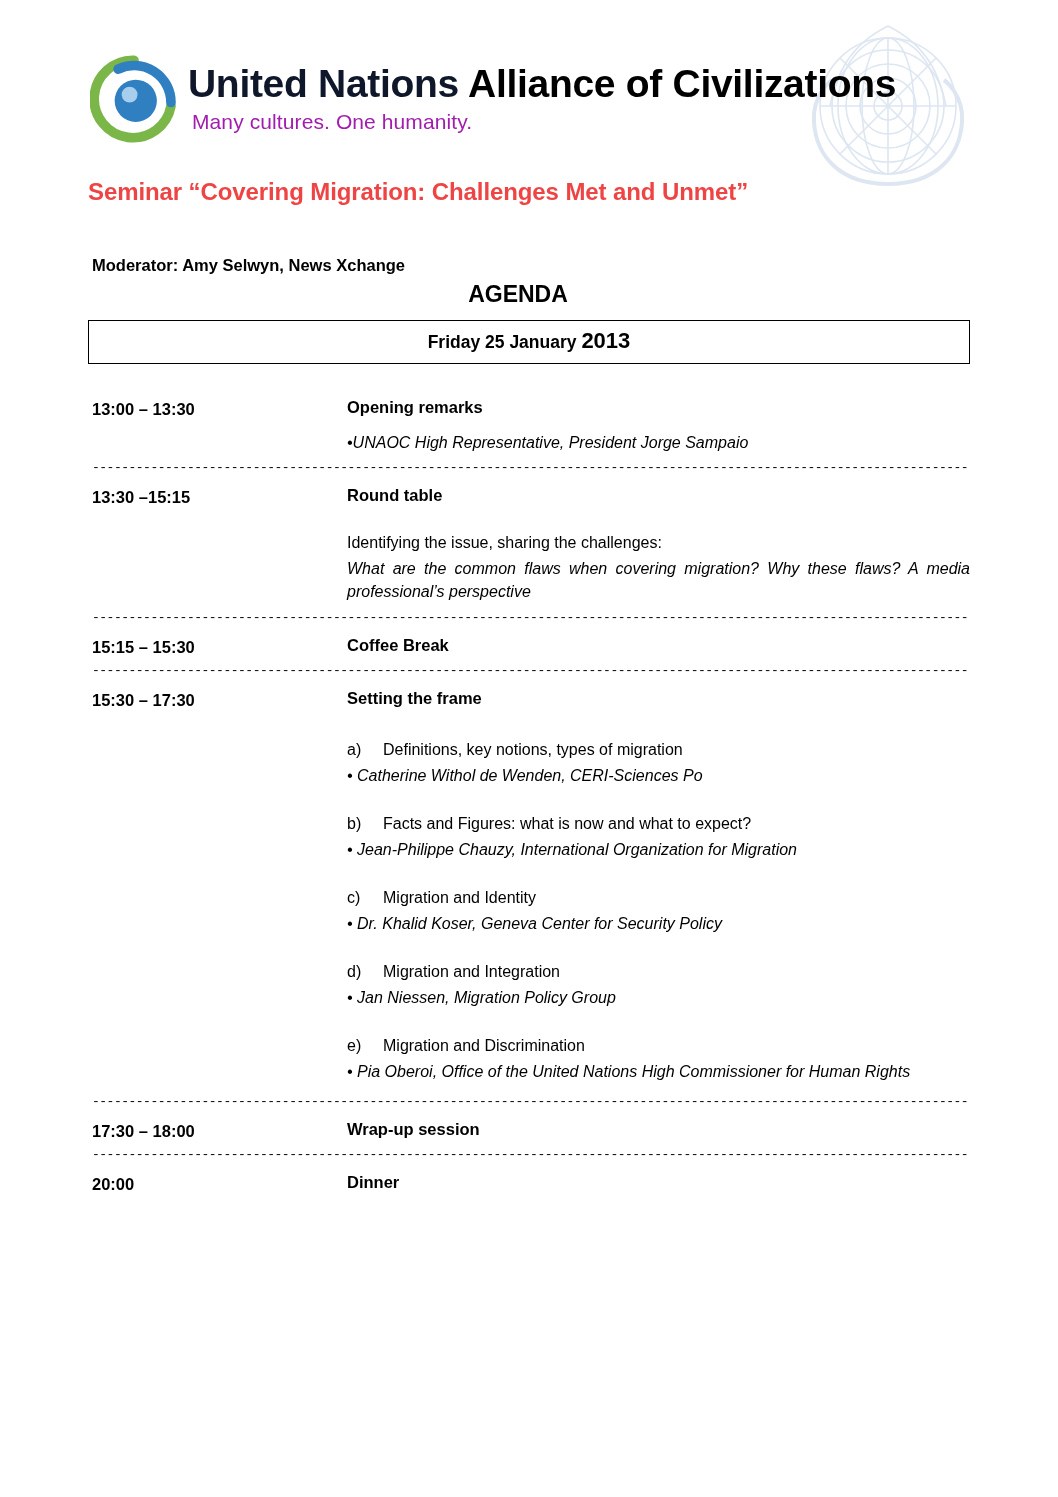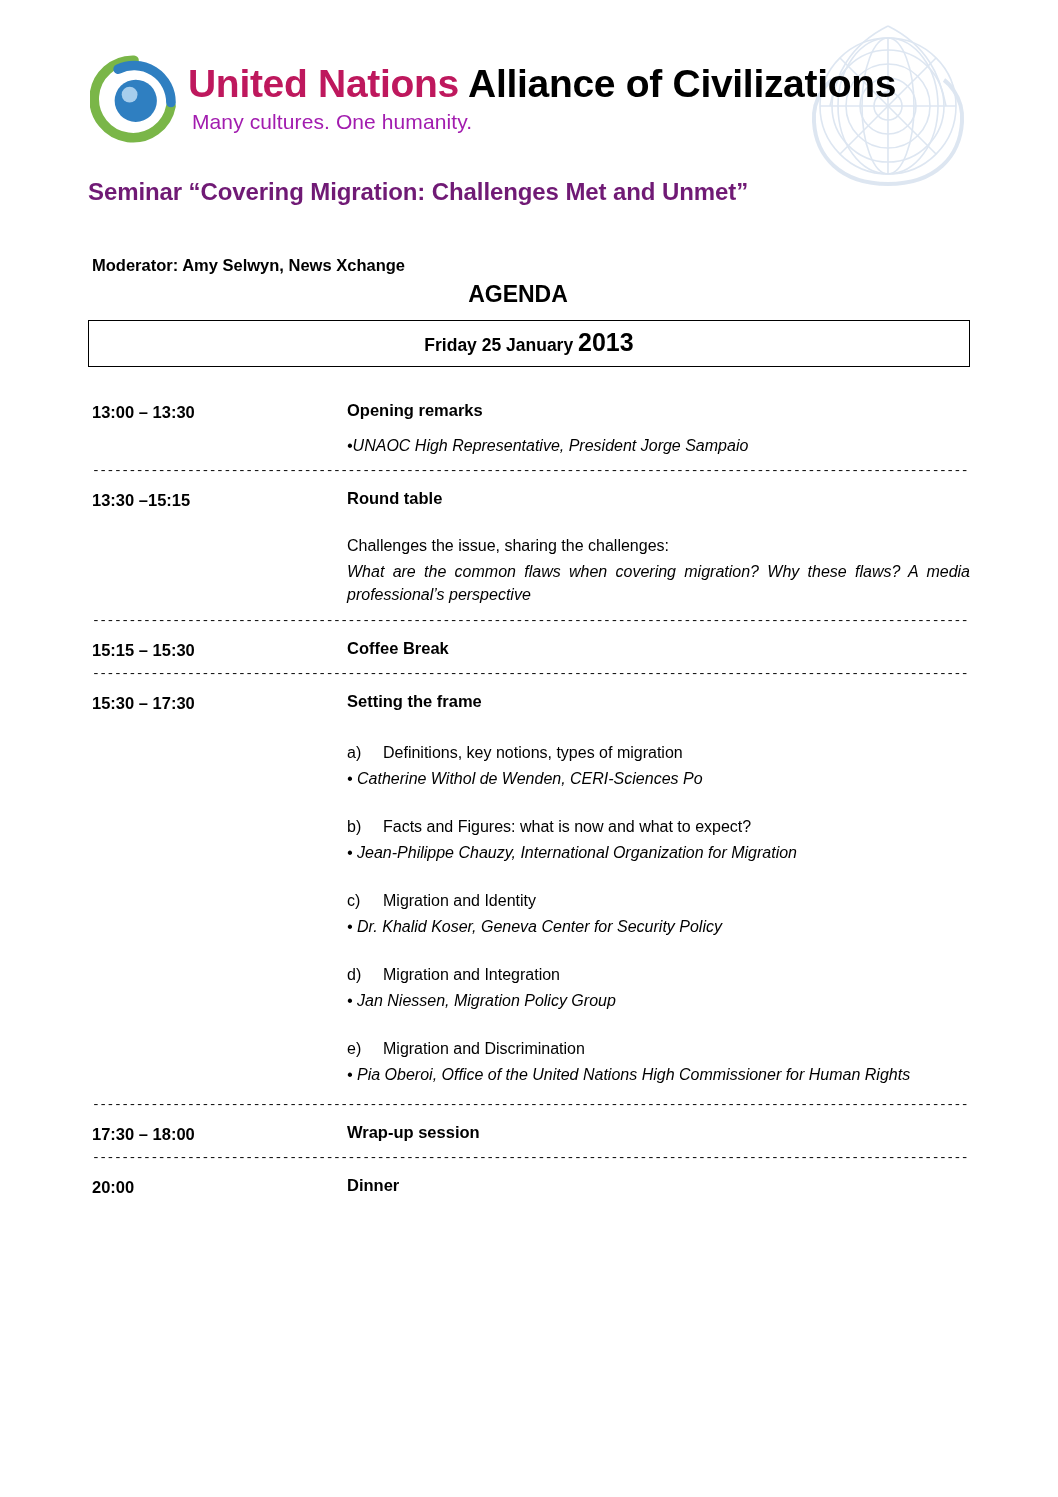--- a/index.html
+++ b/index.html
@@ -43,37 +43,37 @@
   }
   .logo-text {
     position: absolute;
     left: 188px;
     top: 62px;
     font-size: 39px;
     font-weight: bold;
     letter-spacing: -0.3px;
     white-space: nowrap;
   }
-  .logo-text .part-blue { color: #be185d; }
+  .logo-text .part-blue { color: #0f172a; }
   .logo-text .part-green { color: #000000; }
   .logo-tagline {
     position: absolute;
     left: 192px;
     top: 110px;
     font-size: 21px;
     color: #a21caf;
     letter-spacing: 0.1px;
   }
 
   
   .seminar-title {
     margin: 28px 0 0 88px;
     font-size: 24px;
     font-weight: bold;
-    color: #701a75;
+    color: #ef4444;
     letter-spacing: -0.1px;
   }
   .moderator {
     margin: 50px 0 0 92px;
     font-size: 16.5px;
     font-weight: bold;
   }
   .agenda-heading {
     text-align: center;
     font-size: 23px;
@@ -82,21 +82,21 @@
     padding-right: 10px;
   }
   .date-box {
     margin: 12px 88px 0 88px;
     border: 1px solid #000;
     text-align: center;
     font-size: 17.5px;
     font-weight: bold;
     padding: 7px 0 9px 0;
   }
-  .date-box .year { font-size: 25px; }
+  .date-box .year { font-size: 22px; }
 
   
   .agenda {
     margin: 34px 88px 0 92px;
   }
   .row {
     display: flex;
     align-items: flex-start;
     justify-content: flex-end;
   }
@@ -218,21 +218,21 @@
         <div class="sub-italic">•UNAOC High Representative, President Jorge Sampaio</div>
       </div>
     </div>
 
     <div class="sep">--------------------------------------------------------------------------------------------------------------------------------</div>
 
     <div class="row">
       <div class="time">13:30 –15:15</div>
       <div class="content">
         <div class="item-title">Round table</div>
-        <div class="plain gap-top">Challenges the issue, sharing the challenges:</div>
+        <div class="plain gap-top">Identifying the issue, sharing the challenges:</div>
         <div class="sub-italic justify" style="margin-top:2px;">What are the common flaws when covering migration? Why these flaws?  A media professional’s perspective</div>
       </div>
     </div>
 
     <div class="sep">--------------------------------------------------------------------------------------------------------------------------------</div>
 
     <div class="row">
       <div class="time">15:15 – 15:30</div>
       <div class="content">
         <div class="item-title">Coffee Break</div>

